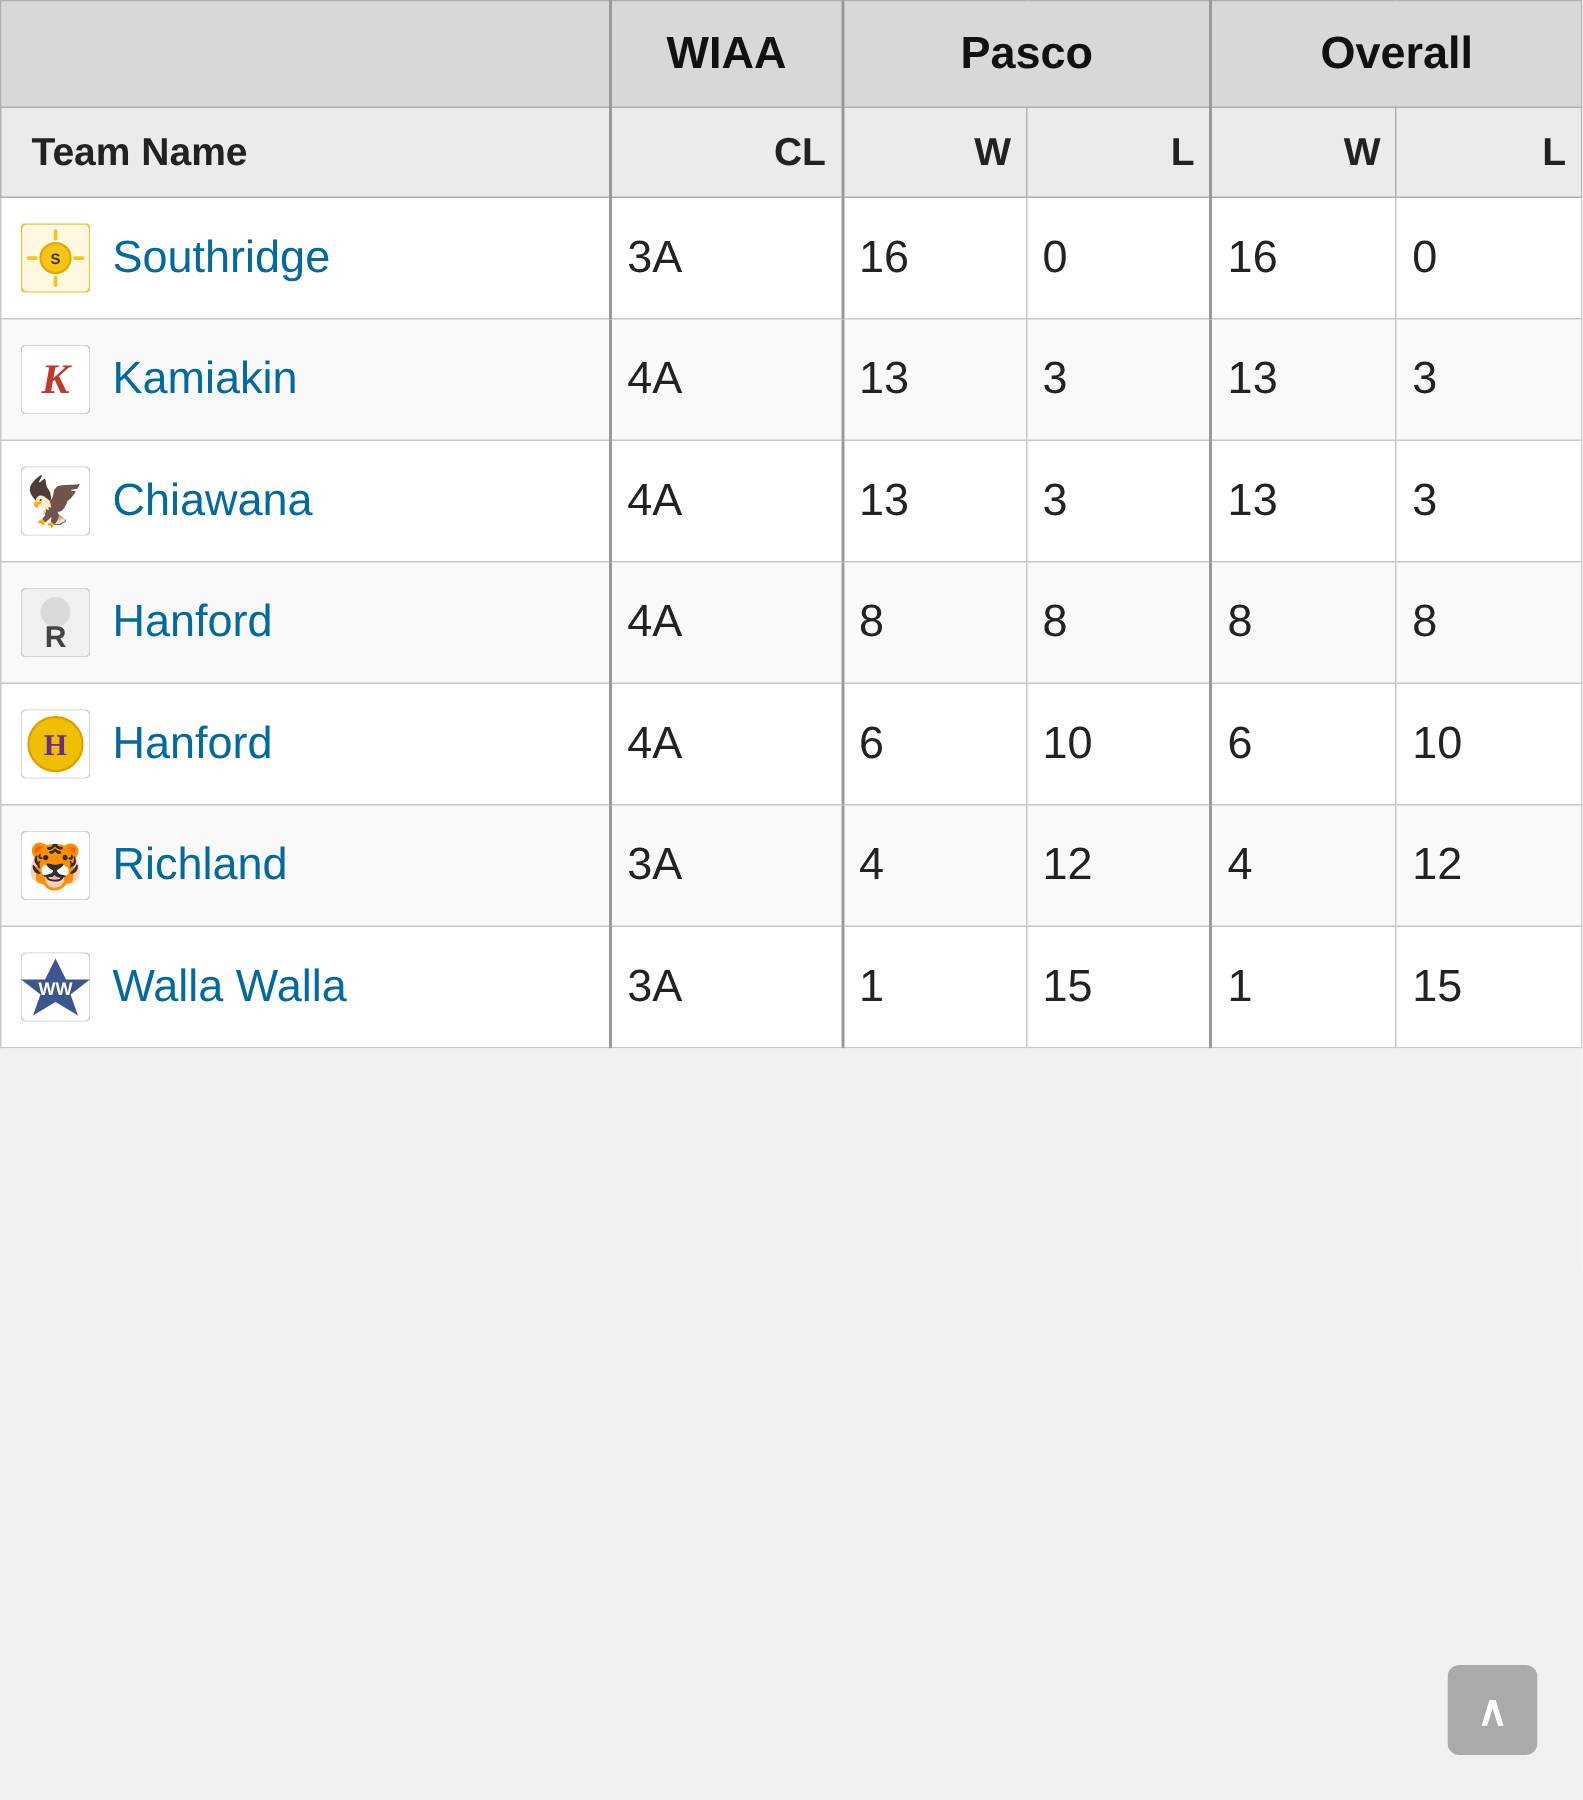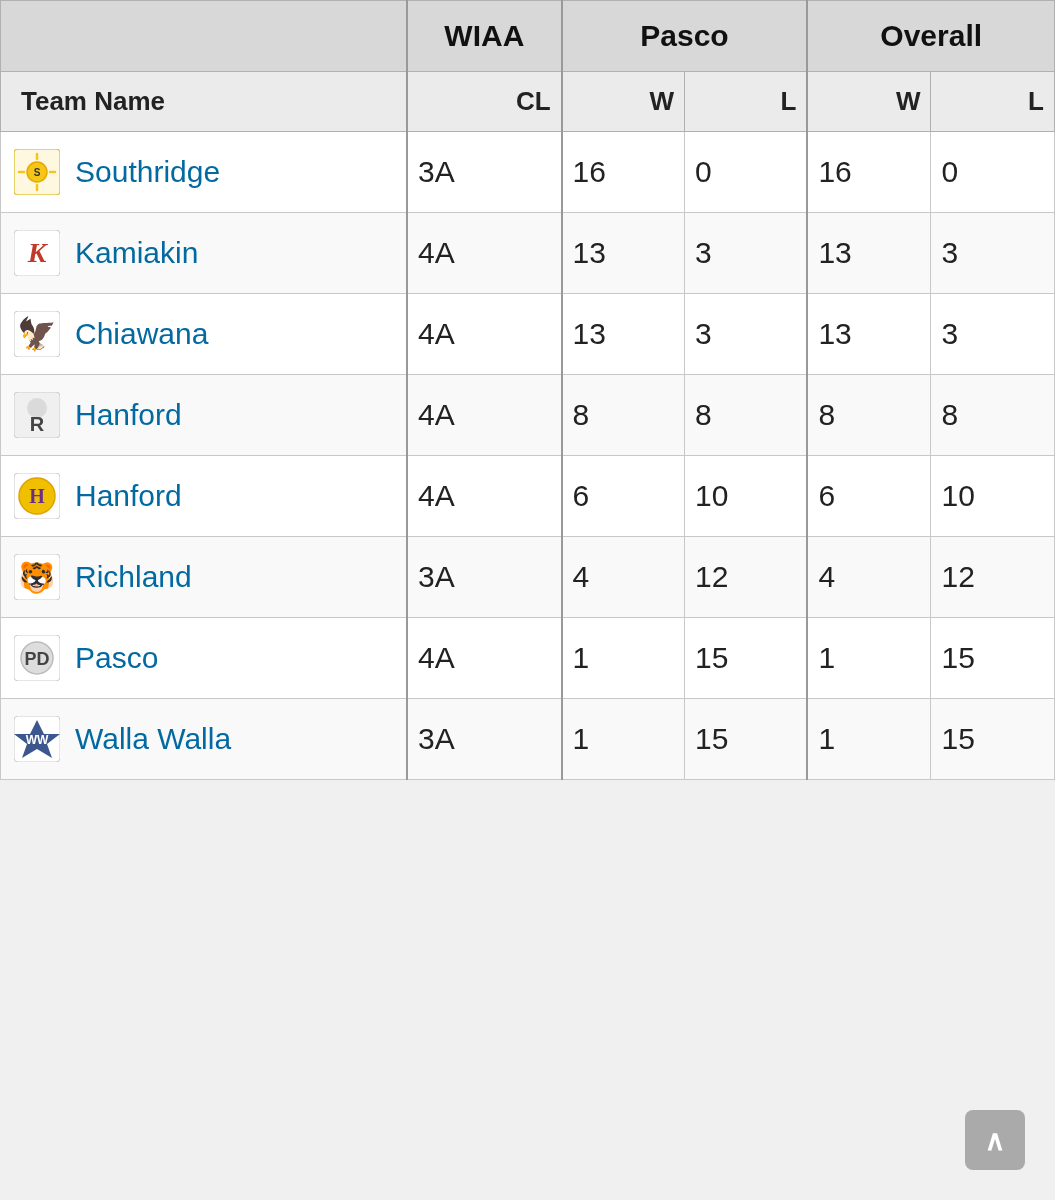--- a/index.html
+++ b/index.html
@@ -287,39 +287,20 @@
     <td>12</td>
     <td class="group-border-left">4</td>
     <td>12</td>
   </tr>
         <tr class="data-row">
     <td class="team-td">
       <div class="team-inner">
         <div class="team-logo">
                 <svg width="46" height="46" viewBox="0 0 46 46" xmlns="http://www.w3.org/2000/svg">
     <rect width="46" height="46" rx="4" fill="#fff" stroke="#ccc" stroke-width="1"></rect>
-    <circle cx="23" cy="23" r="16" fill="#ddd" stroke="#bbb" stroke-width="1.5"></circle>
-    <text x="23" y="30" text-anchor="middle" font-size="18" font-weight="bold" fill="#444" font-family="Arial">PD</text>
-  </svg>
-              </div>
-        <span class="team-name-text">Pasco</span>
-      </div>
-    </td>
-    <td class="group-border-left group-border-right">4A</td>
-    <td class="group-border-left">1</td>
-    <td>15</td>
-    <td class="group-border-left">1</td>
-    <td>15</td>
-  </tr>
-        <tr class="data-row">
-    <td class="team-td">
-      <div class="team-inner">
-        <div class="team-logo">
-                <svg width="46" height="46" viewBox="0 0 46 46" xmlns="http://www.w3.org/2000/svg">
-    <rect width="46" height="46" rx="4" fill="#fff" stroke="#ccc" stroke-width="1"></rect>
     <polygon points="23,4 30,18 46,18 33,28 38,42 23,33 8,42 13,28 0,18 16,18" fill="#1a3a7a" opacity="0.85"></polygon>
     <text x="23" y="28" text-anchor="middle" font-size="12" font-weight="bold" fill="#fff" font-family="Arial">WW</text>
   </svg>
               </div>
         <span class="team-name-text">Walla Walla</span>
       </div>
     </td>
     <td class="group-border-left group-border-right">3A</td>
     <td class="group-border-left">1</td>
     <td>15</td>

